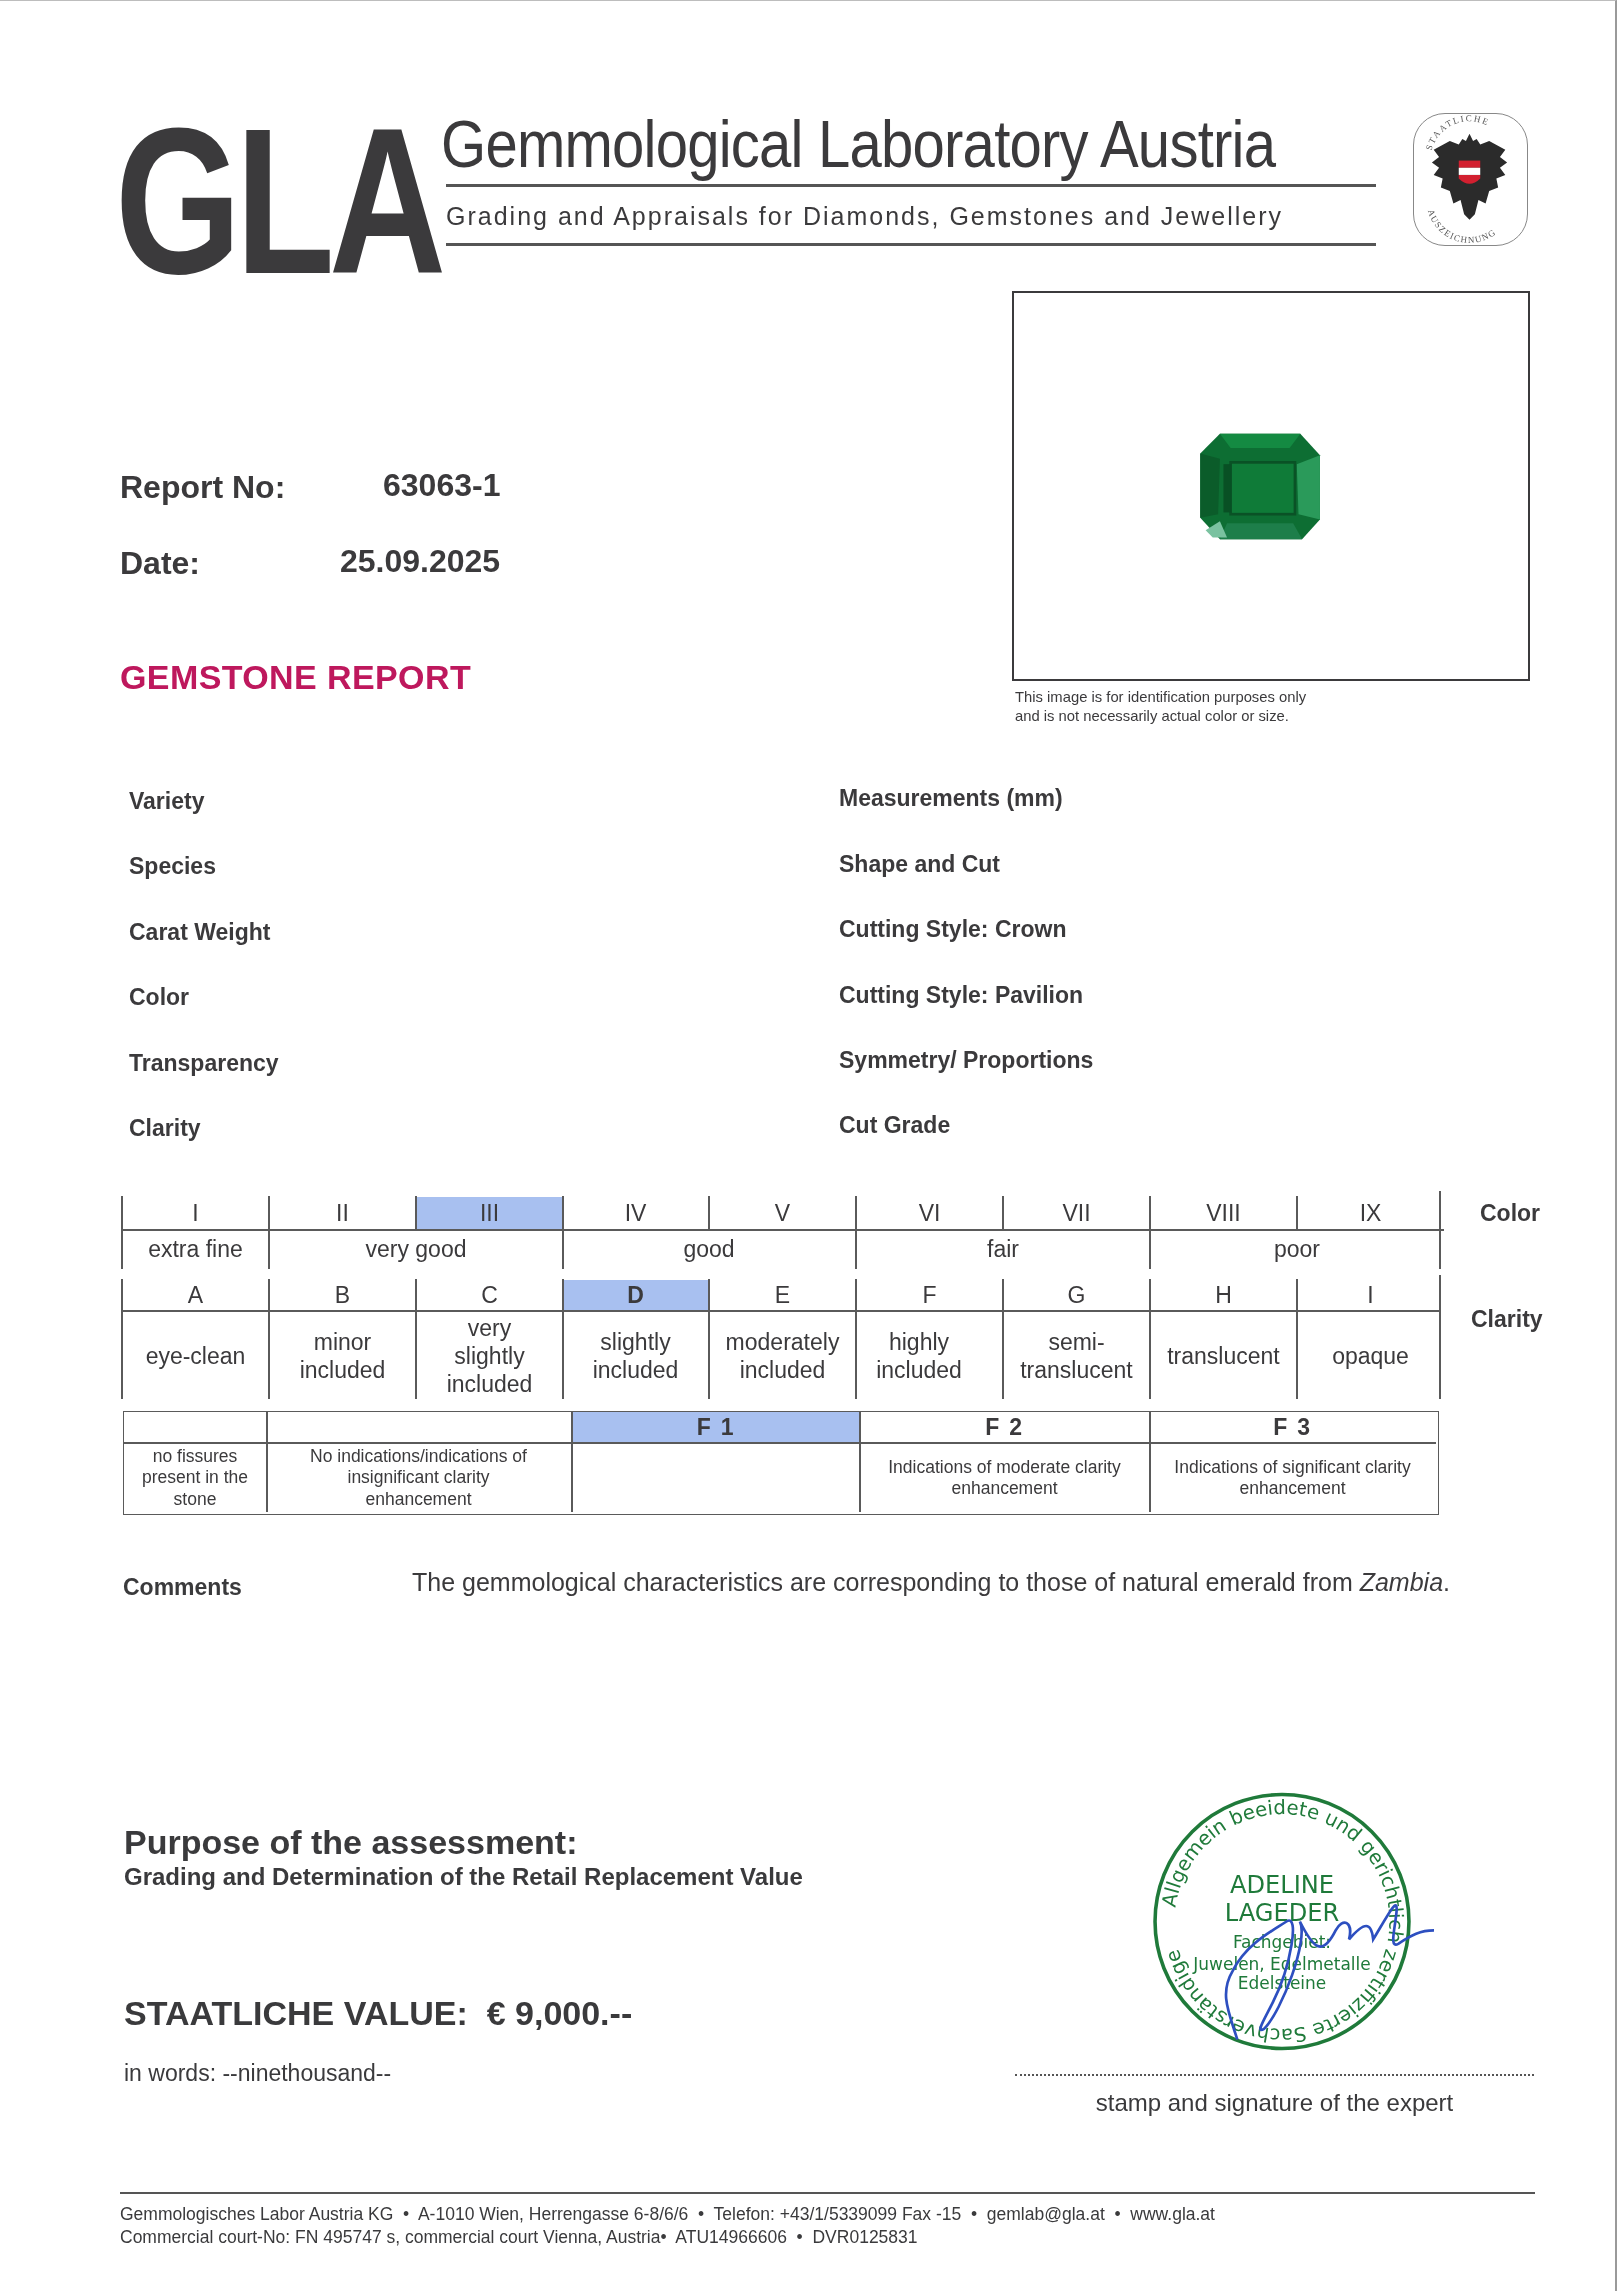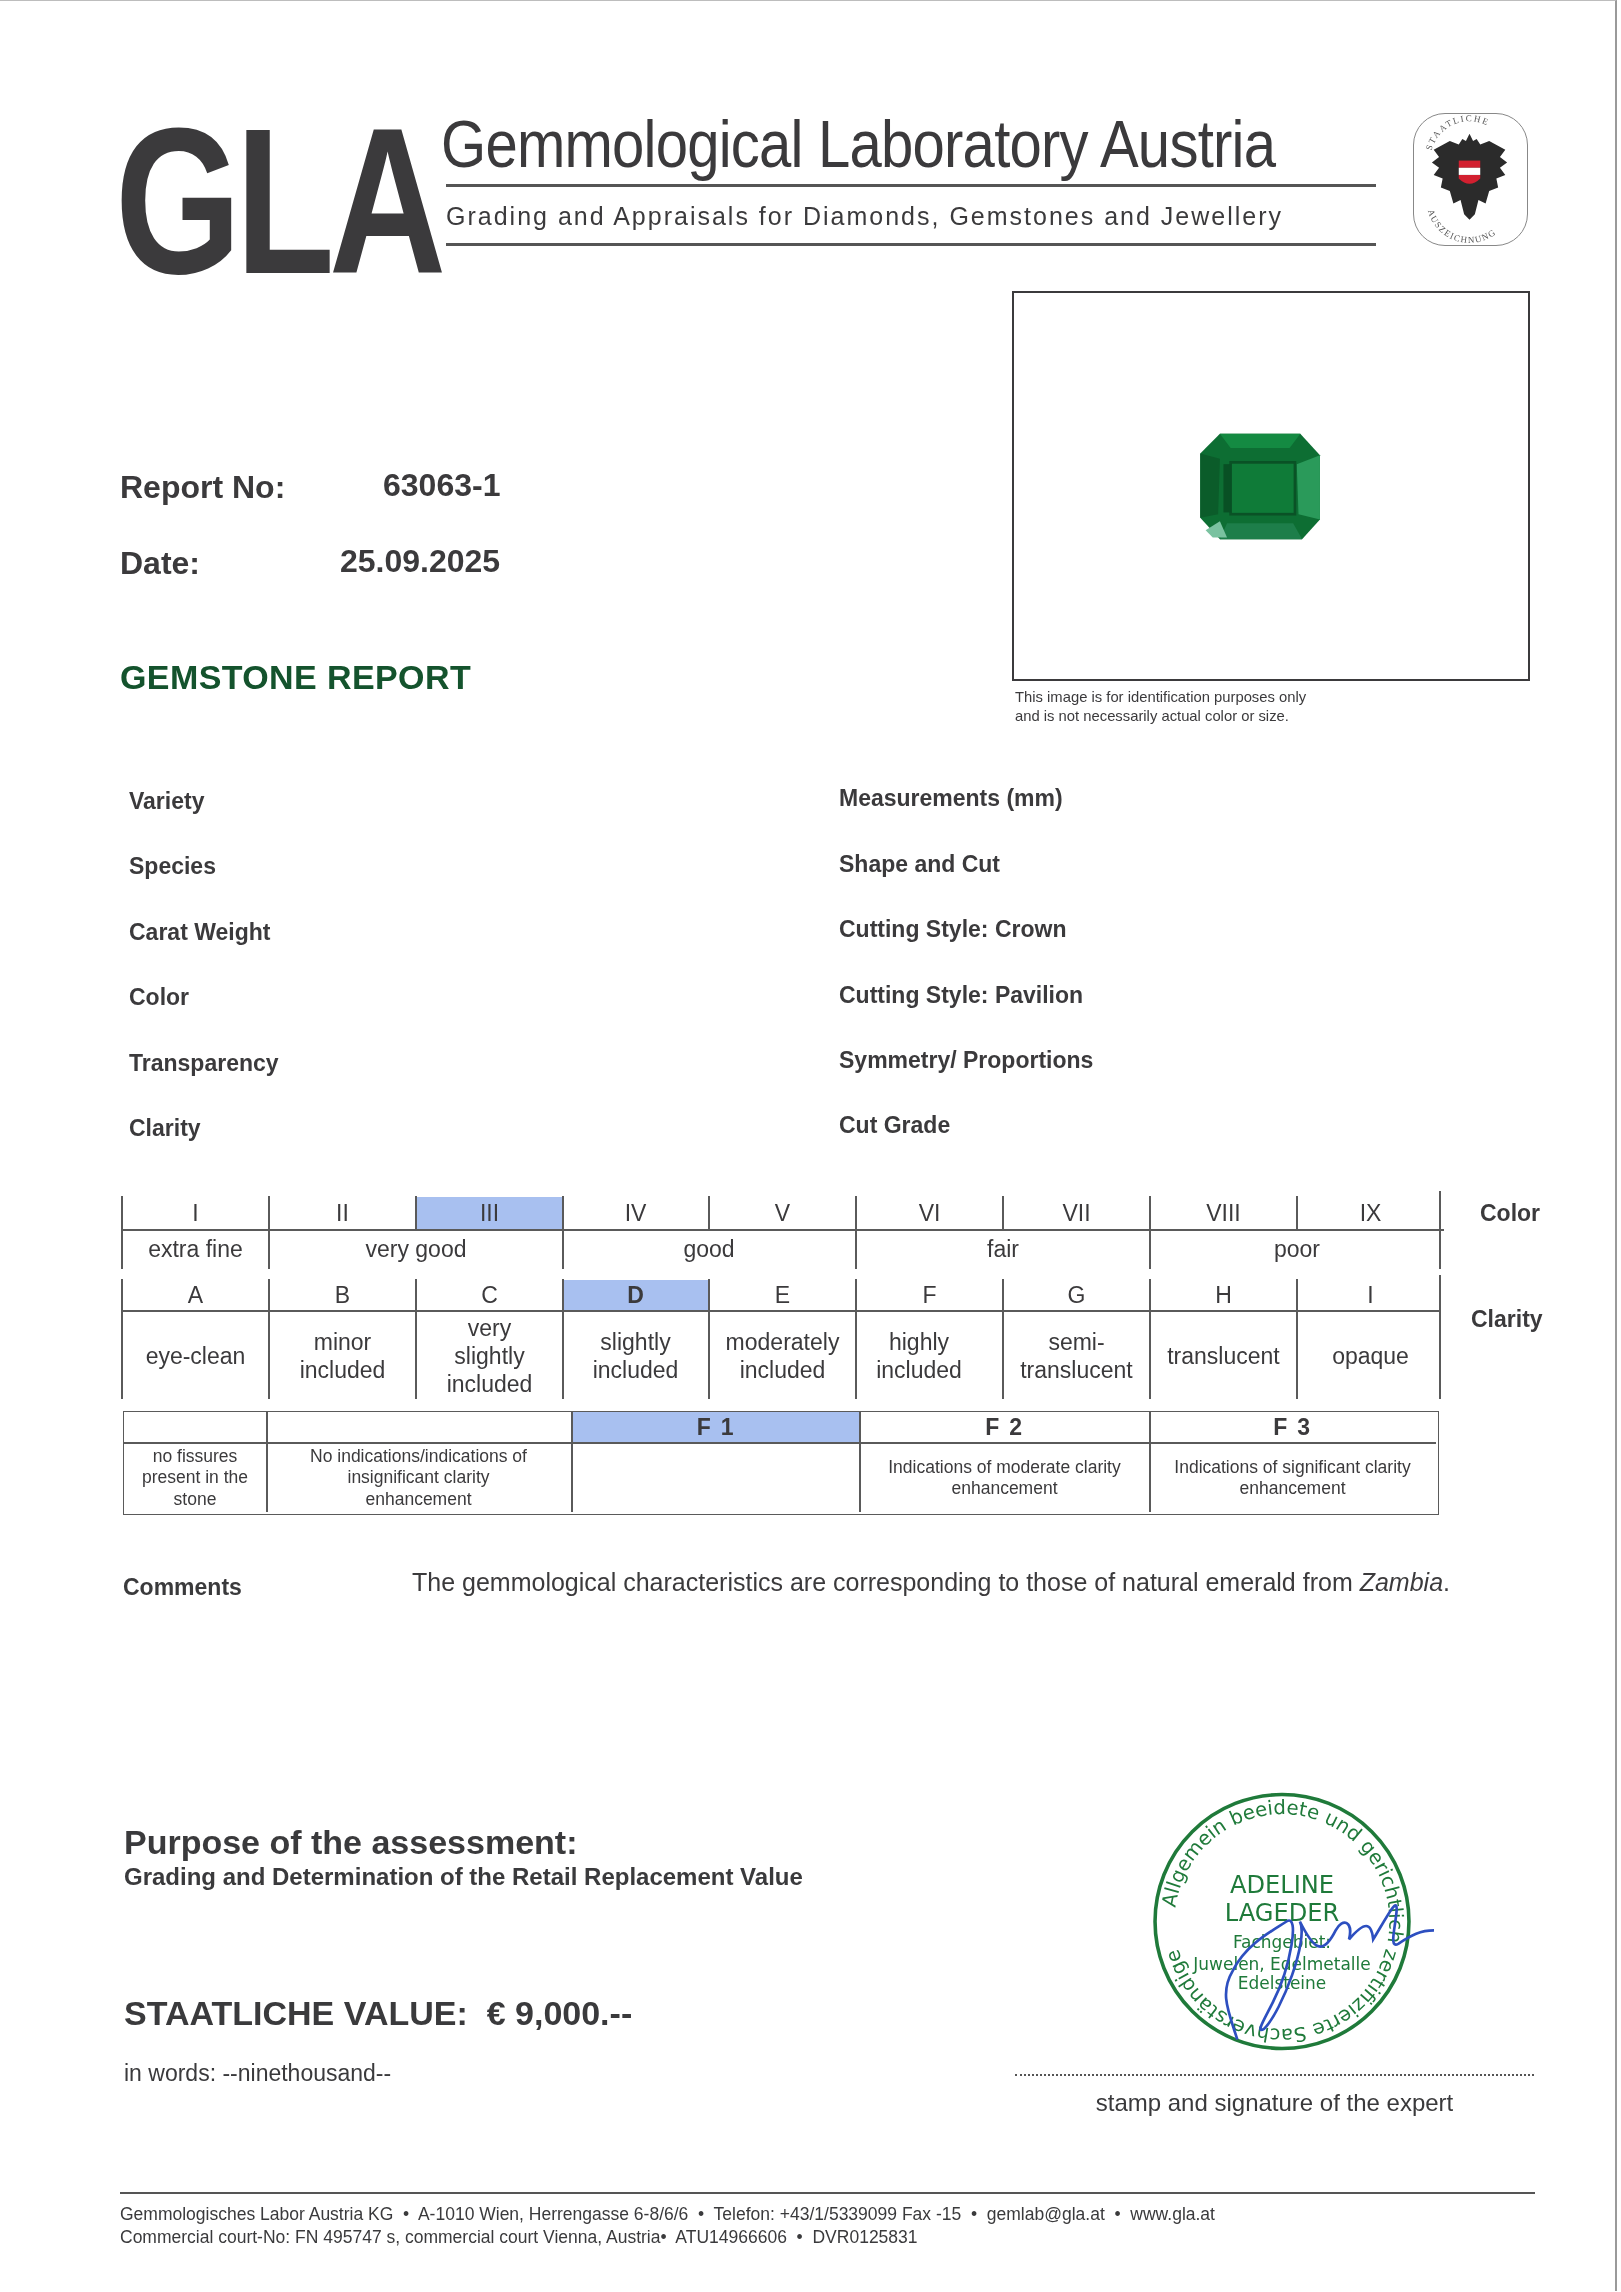--- a/index.html
+++ b/index.html
@@ -33,21 +33,21 @@
     left: 1413px; top: 113px; width: 115px; height: 133px;
     border: 1.8px solid #888; border-radius: 32px; box-sizing: border-box; background: #fff;
   }
 
   
   .lbl-big { font-size: 32px; font-weight: bold; color: #3b3a3c; }
   .report-no-label { left: 120px; top: 469px; }
   .report-no-value { left: 383px; top: 467px; }
   .date-label { left: 120px; top: 545px; }
   .date-value { left: 340px; top: 543px; }
-  .report-title { left: 120px; top: 658px; font-size: 34px; font-weight: bold; color: #14532d; letter-spacing: 0.4px; }
+  .report-title { left: 120px; top: 658px; font-size: 34px; font-weight: bold; color: #be185d; letter-spacing: 0.4px; }
 
   
   .image-box {
     left: 1012px; top: 291px; width: 518px; height: 390px;
     border: 2.7px solid #3b3a3c; box-sizing: border-box; background: #fff;
   }
   .image-caption { left: 1015px; top: 688px; font-size: 14.8px; line-height: 19px; color: #3b3a3c; }
   .prop-label { position: absolute; font-size: 23px; font-weight: bold; color: #3b3a3c; white-space: nowrap; }
 
   

